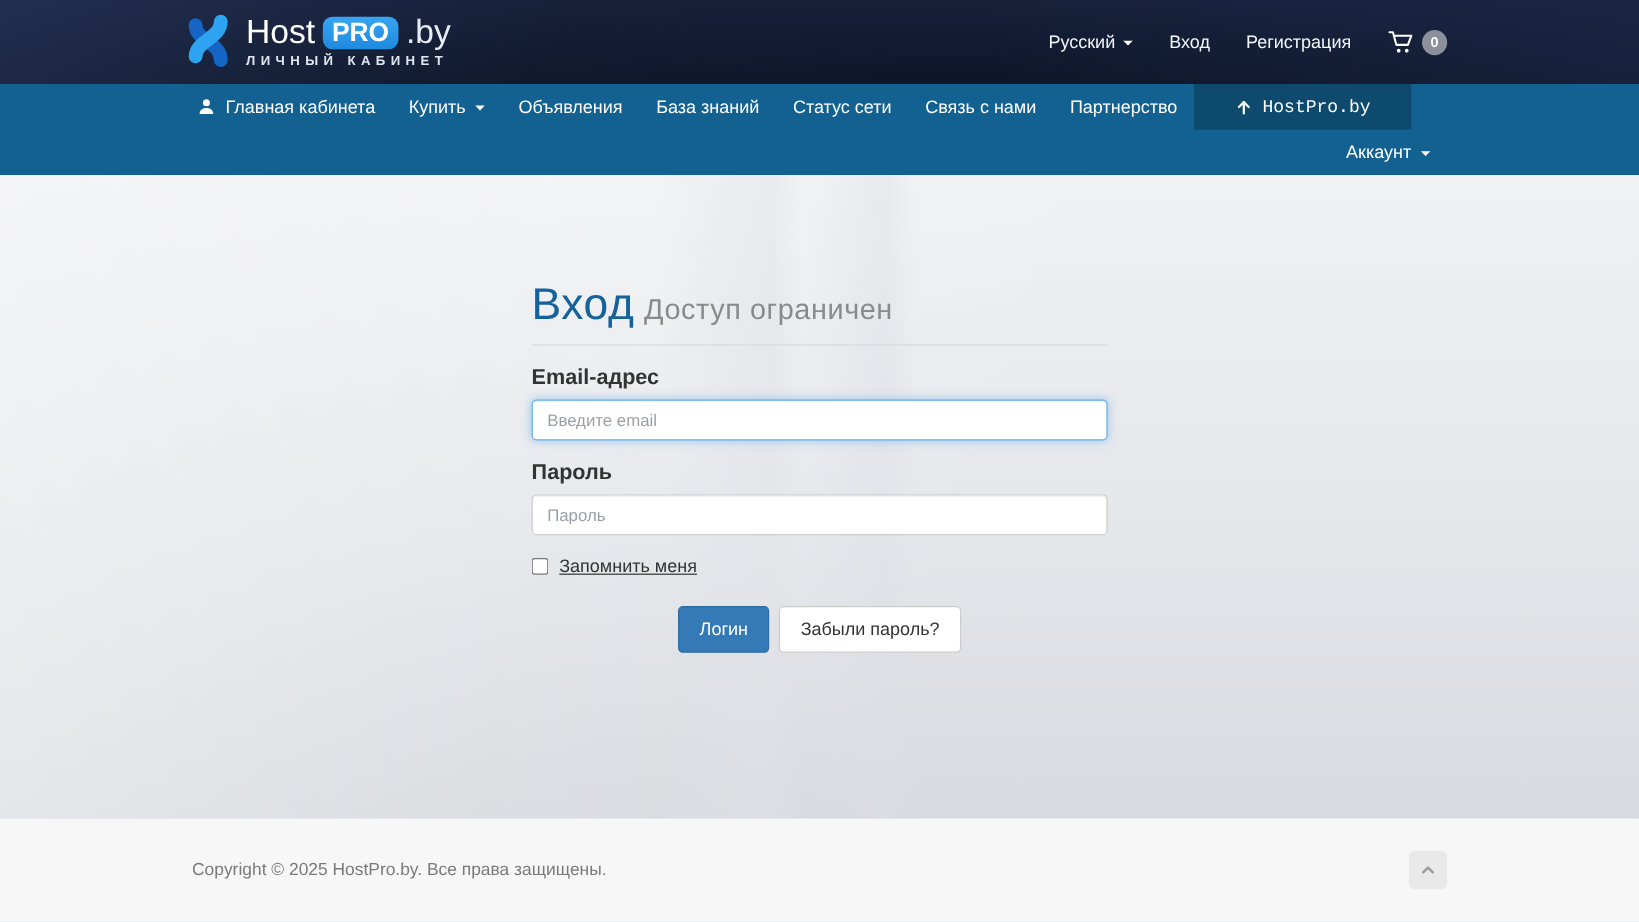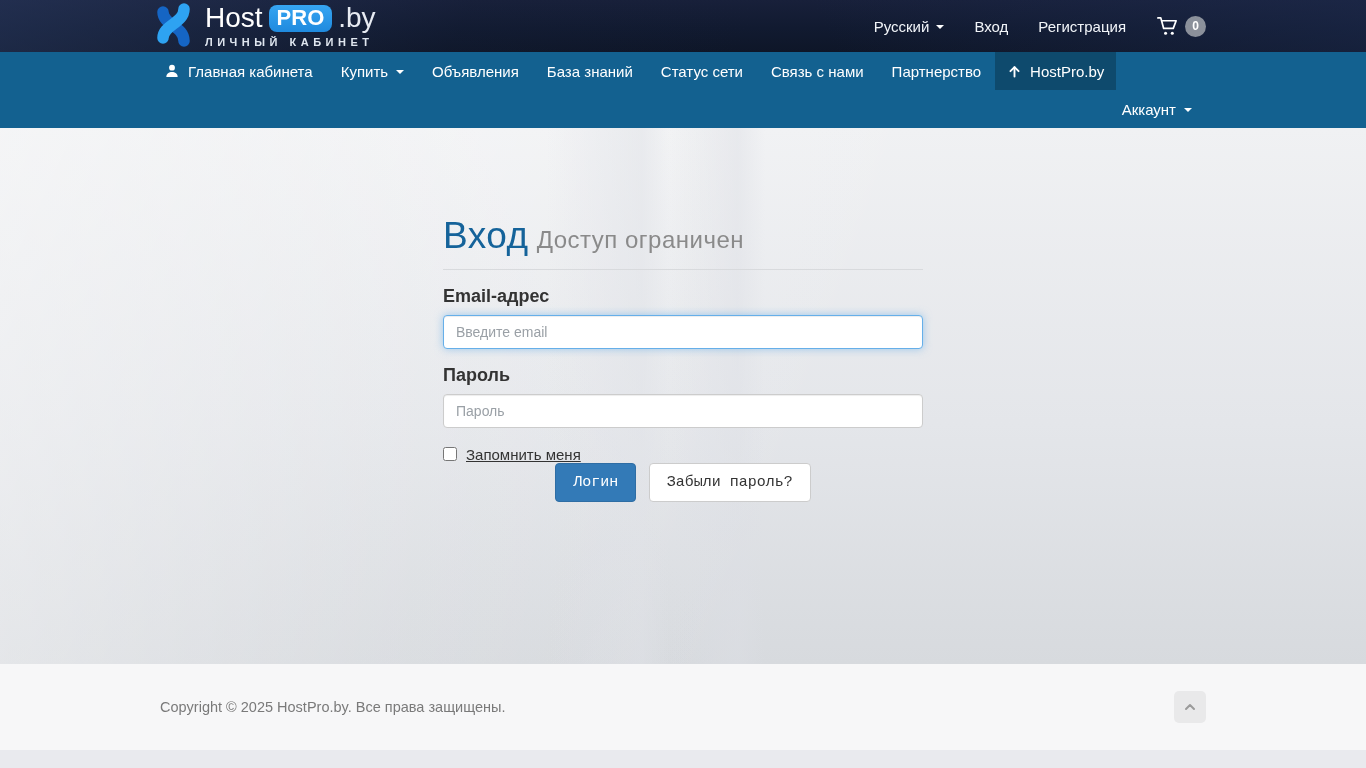--- a/index.html
+++ b/index.html
@@ -7,21 +7,21 @@
   body {
     font-family: "Liberation Sans", "DejaVu Sans", sans-serif;
     font-size: 14px;
     color: #333;
     background: #e9eaee;
   }
   a { text-decoration: none; cursor: pointer; }
 
   
   .site-header {
-    height: 52px;
+    height: 70px;
     background:
       linear-gradient(115deg, rgba(42,58,96,0.55) 0%, rgba(23,33,58,0.2) 34%, rgba(10,16,32,0) 55%),
       linear-gradient(245deg, rgba(30,44,80,0.5) 0%, rgba(10,16,30,0) 40%),
       linear-gradient(180deg, #18203a 0%, #111a30 55%, #0e1628 100%);
     position: relative;
   }
   .header-inner {
     height: 100%;
     margin: 0 160px 0 150px;
     display: flex;
@@ -59,21 +59,21 @@
   }
 
   
   .main-nav { background: #136190; }
   .nav-row1 { height: 38px; margin: 0 160px 0 150px; display: flex; align-items: stretch; }
   .nav-item {
     color: #ffffff; font-size: 15px;
     display: inline-flex; align-items: center; gap: 8px;
     padding: 12px 14px;
   }
-  .nav-item.active { background: #0e4a6d; padding: 0 12px; }
+  .nav-item.active { background: #0e4a6d; padding: 0 34px; font-family: Liberation Mono, monospace; }
   .nav-row2 { height: 38px; margin: 0 160px 0 150px; display: flex; justify-content: flex-end; align-items: center; }
 
   
   .main-area {
     height: 536px;
     background:
       linear-gradient(115deg, rgba(255,255,255,0.55) 0%, rgba(255,255,255,0.15) 38%, rgba(255,255,255,0) 60%),
       linear-gradient(65deg, rgba(205,208,214,0.35) 0%, rgba(205,208,214,0) 45%),
       linear-gradient(180deg, #f0f1f3 0%, #e4e6ea 55%, #d7dade 100%);
     position: relative;
@@ -105,21 +105,21 @@
   .form-control::placeholder { color: #9aa0a6; }
   .form-control.focused {
     border-color: #66afe9;
     box-shadow: inset 0 1px 1px rgba(0,0,0,0.075), 0 0 8px rgba(102,175,233,0.6);
   }
   .checkbox-row { margin-top: 18px; display: flex; align-items: center; gap: 9px; font-size: 15px; color: #333; text-decoration: underline; }
   .checkbox-row input {
     width: 14px; height: 14px; cursor: pointer;
     accent-color: #fff;
   }
-  .btn-row { text-align: center; font-family: Liberation Mono, monospace; }
+  .btn-row { margin-top: 24px; text-align: center; }
   .btn {
     display: inline-block; font-size: 15px; font-family: inherit;
     padding: 8px 17px; border-radius: 4px; cursor: pointer; line-height: 1.42;
   }
   .btn-primary { background: #337ab7; border: 1px solid #2e6da4; color: #fff; }
   .btn-default { background: #fff; border: 1px solid #ccc; color: #333; margin-left: 4px; }
 
   
   .site-footer { height: 86px; background: #f7f7f8; }
   .footer-inner {

